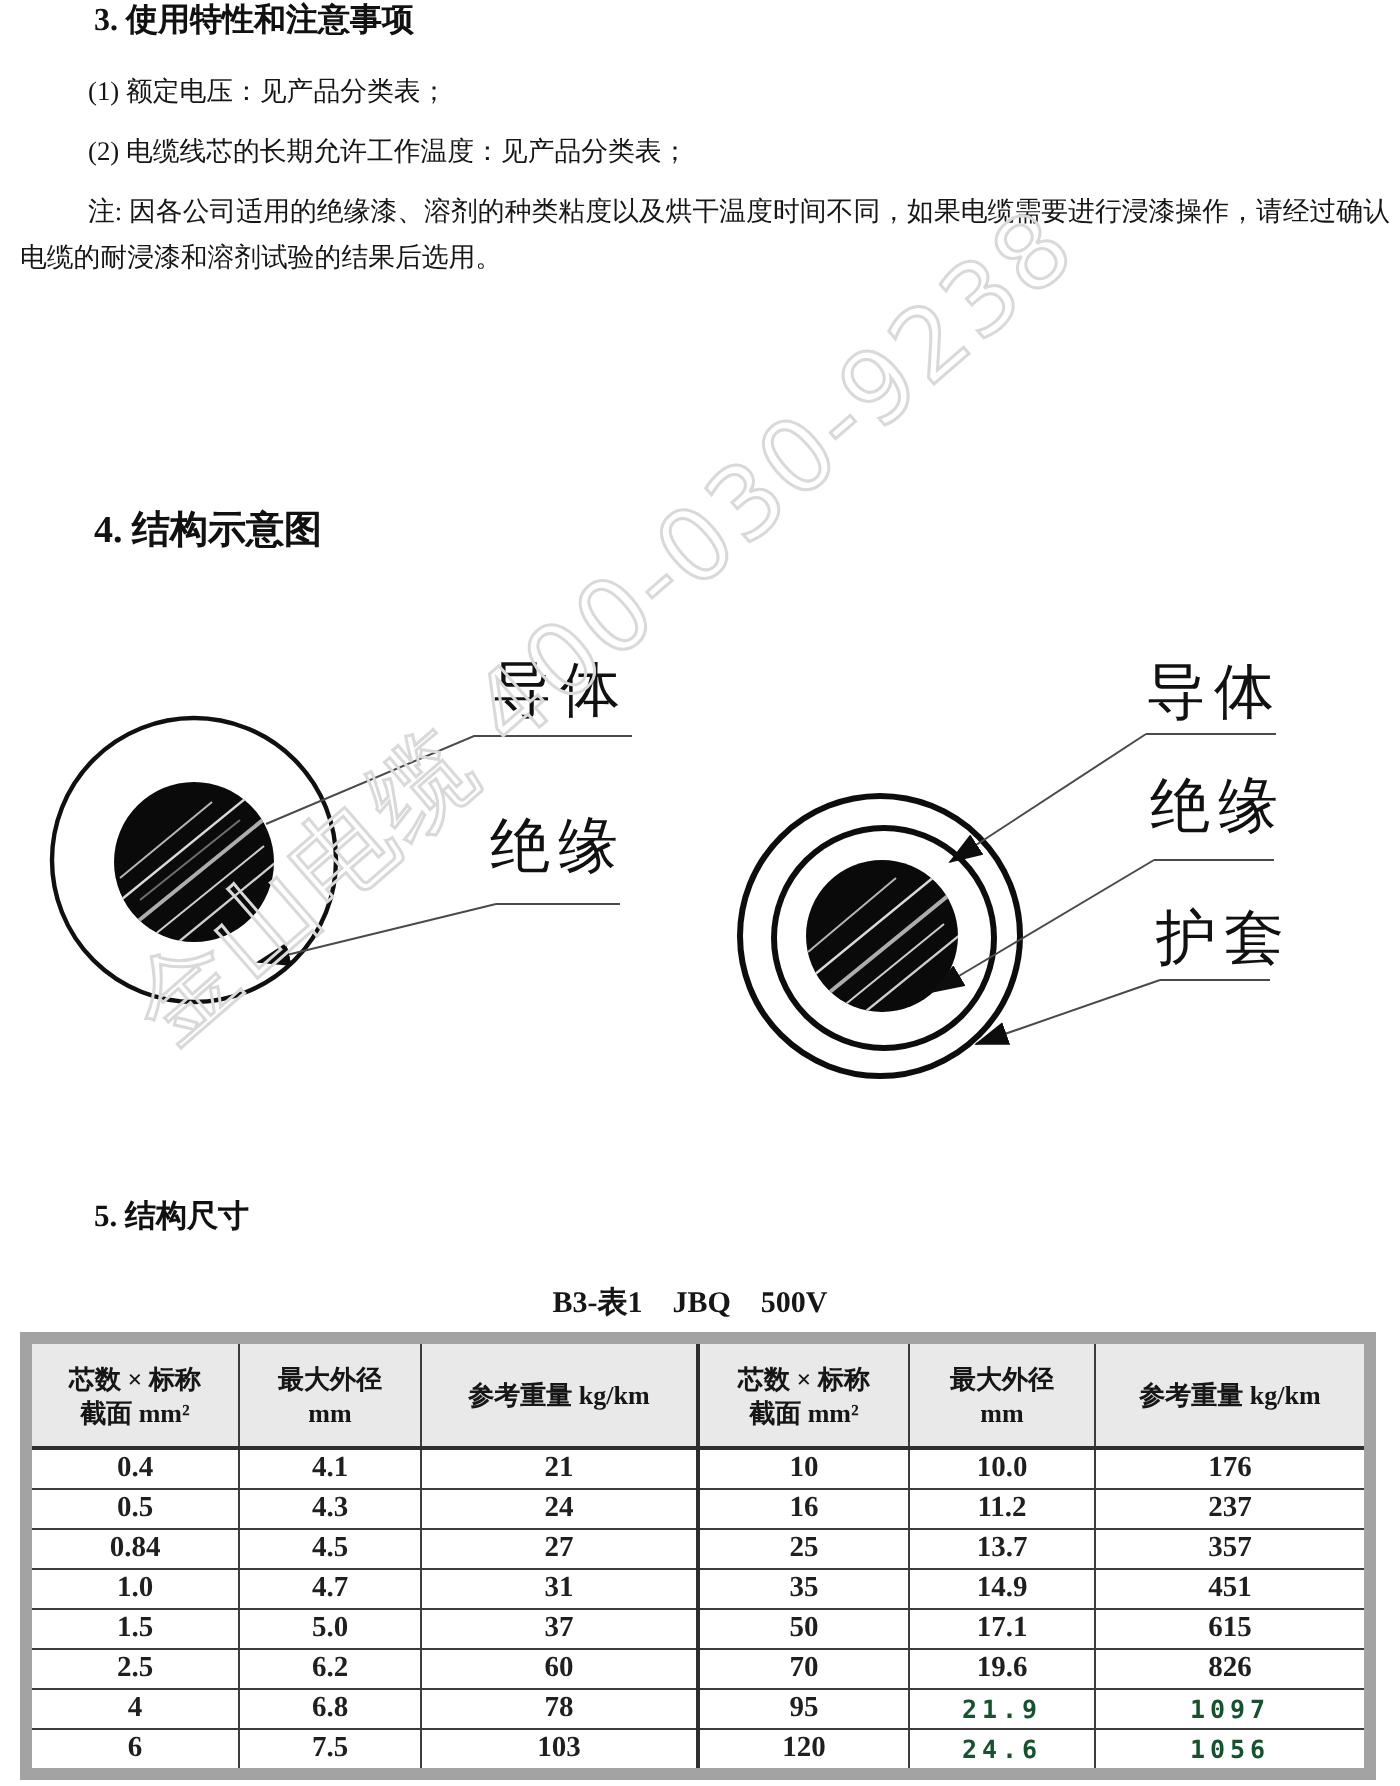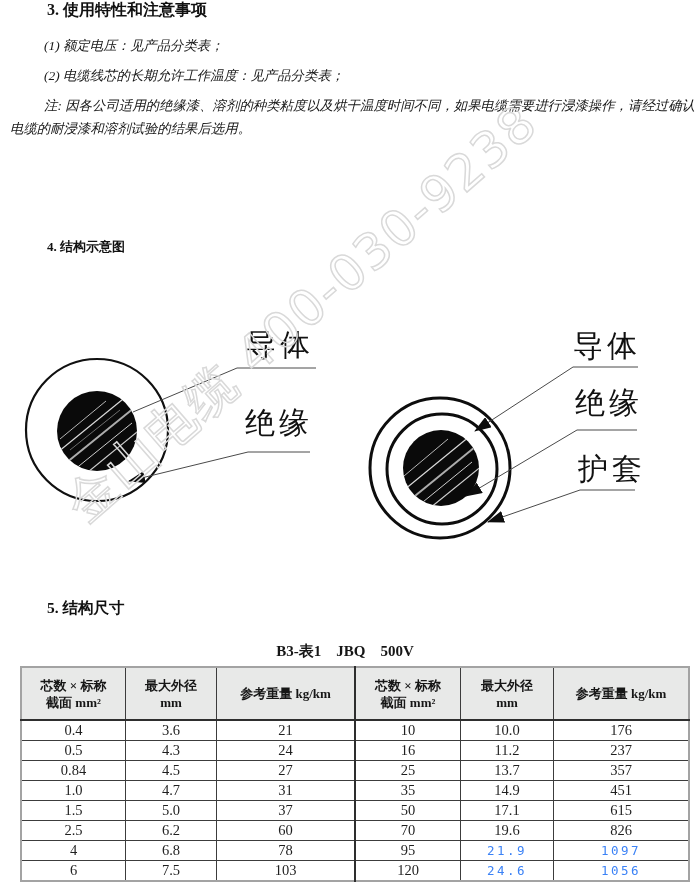--- a/index.html
+++ b/index.html
@@ -16,49 +16,49 @@
     font-family:"DejaVu Sans",sans-serif;
     font-size:50px; letter-spacing:2px; white-space:nowrap;
     color:transparent; -webkit-text-stroke:1.5px #d9d9d9;
     z-index:6; pointer-events:none;
   }
 
   
   .sec3 { position:absolute; top:0; left:10px; right:5px; z-index:2; }
   .h-sec { font-size:16px; font-weight:bold; margin:0; color:#111; }
   .sec3 .h-sec { margin:0 0 13px 37px; }
-  .sec3 p { margin:7px 0 4px 0; font-size:13.4px; line-height:23px; text-indent:34px; text-align:justify;font-style:italic; }
-
-  
-  .sec4-heading { position:absolute; top:238px; left:47px; font-size:13px; z-index:2;font-family:Liberation Serif, serif; }
+  .sec3 p { margin:7px 0 4px 0; font-size:13.4px; line-height:23px; text-indent:34px; text-align:justify; }
+
+  
+  .sec4-heading { position:absolute; top:252px; left:47px; font-size:19px; z-index:2;font-family:Liberation Serif, serif; }
   .diagram-svg { position:absolute; top:300px; left:0; width:700px; height:265px; z-index:2; }
   .dg-label { font-size:30px; letter-spacing:4px; fill:#111;
               font-family:"Liberation Serif","DejaVu Serif",serif; }
 
   
   .sec5-heading { position:absolute; top:598px; left:47px; font-size:15.5px; z-index:2; }
   .table-title { position:absolute; top:642px; left:15px; width:660px; text-align:center;
                  font-size:15px; font-weight:bold; z-index:2; }
   .spec-table {
-    position:absolute; top:666px; left:20px; width:660px;
+    position:absolute; top:666px; left:10px; width:660px;
     border-collapse:collapse; table-layout:fixed; z-index:2;
-    border:2px solid #a3a3a3; background:#fff;
+    border:6px solid #a3a3a3; background:#fff;
   }
   .spec-table th, .spec-table td {
     border:1px solid #3c3c3c; text-align:center; vertical-align:middle; padding:0;
   }
   .spec-table thead th {
     background:#e8e9e8; font-size:13px; font-weight:bold; height:51px;
     border-bottom:2px solid #2e2e2e; line-height:17px;
   }
-  .spec-table td { height:19px; font-size:14.5px; color:#1f1f1f; }
+  .spec-table td { height:19px; font-size:14.5px; color:#1f1f1f;font-weight:bold; }
   .spec-table .group-div { border-right:2px solid #2e2e2e; }
   .spec-table td.alt-num {
     font-family:"DejaVu Sans Mono","Liberation Mono",monospace;
-    color:#3b82f6; font-size:12.5px; letter-spacing:2.5px;
+    color:#14532d; font-size:12.5px; letter-spacing:2.5px;
   }
 </style>
 </head>
 <body>
 
 <div class="page">
 
   <div class="watermark">金山电缆 400-030-9238</div>
 
   <div class="sec3">
@@ -150,21 +150,21 @@
             <div>mm</div>
           </th>
           <th style="width: 134px;">
             <div>参考重量 kg/km</div>
           </th>
         </tr>
     </thead>
     <tbody>
         <tr>
           <td>0.4</td>
-          <td>3.6</td>
+          <td>4.1</td>
           <td class="group-div">21</td>
           <td>10</td>
           <td>10.0</td>
           <td>176</td>
         </tr>
         <tr>
           <td>0.5</td>
           <td>4.3</td>
           <td class="group-div">24</td>
           <td>16</td>

